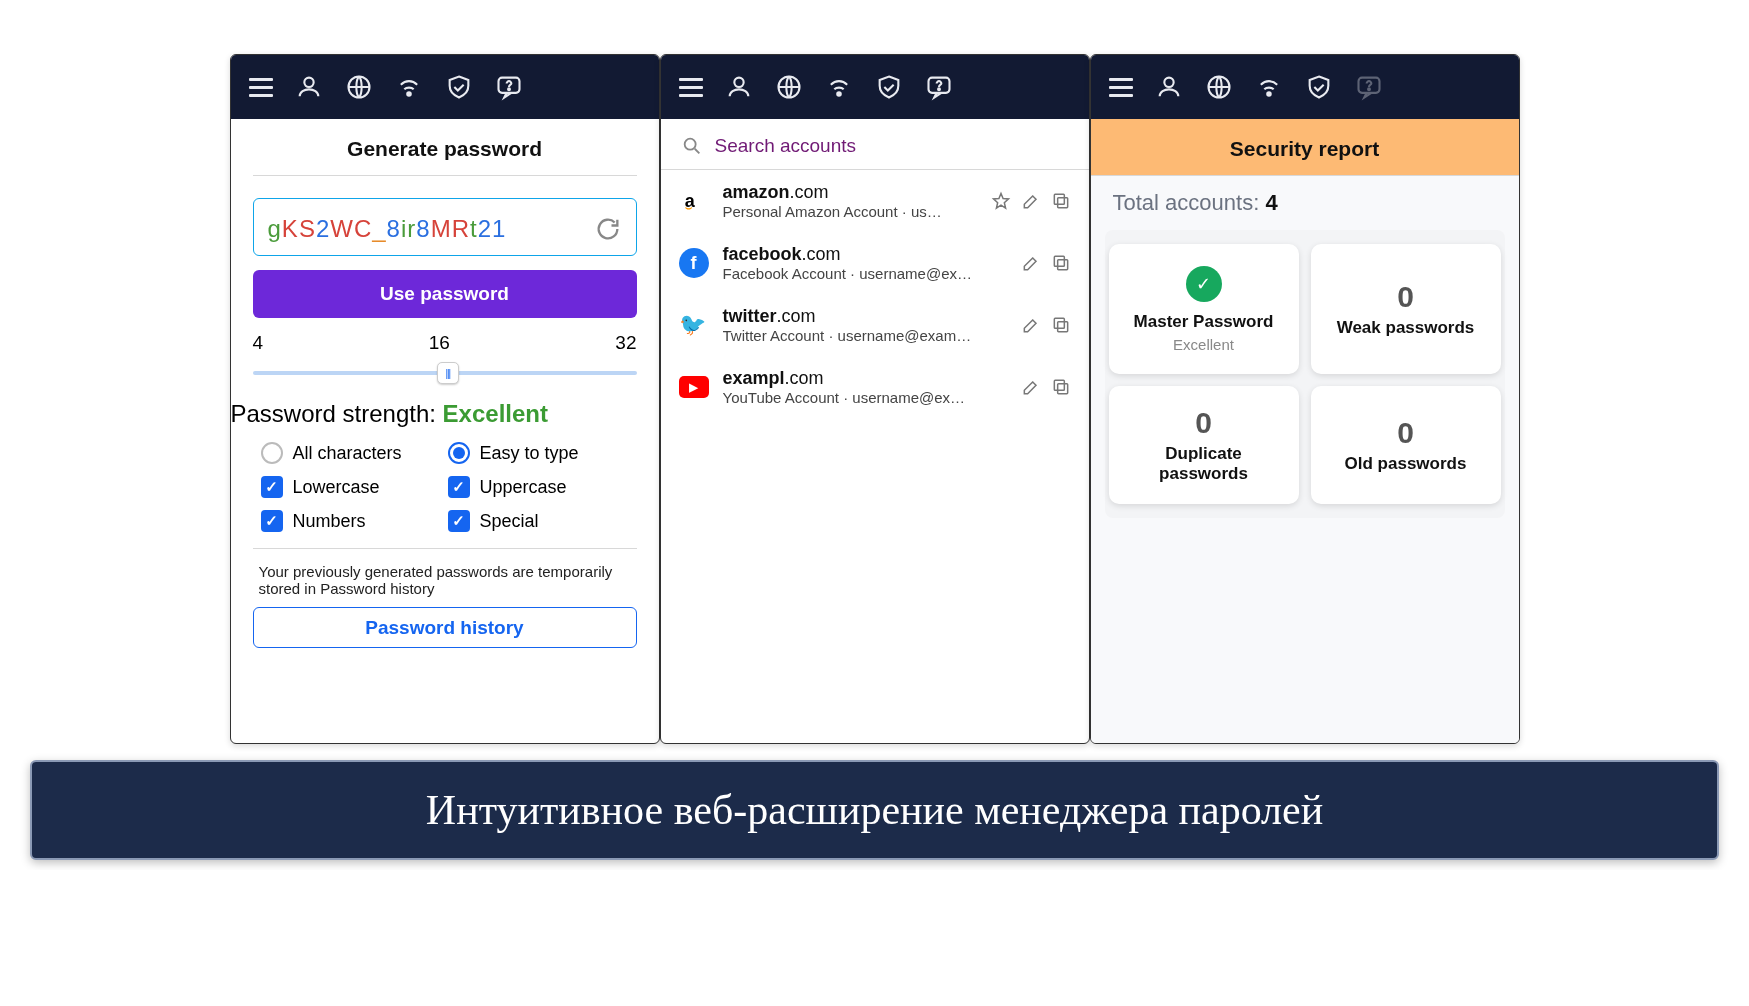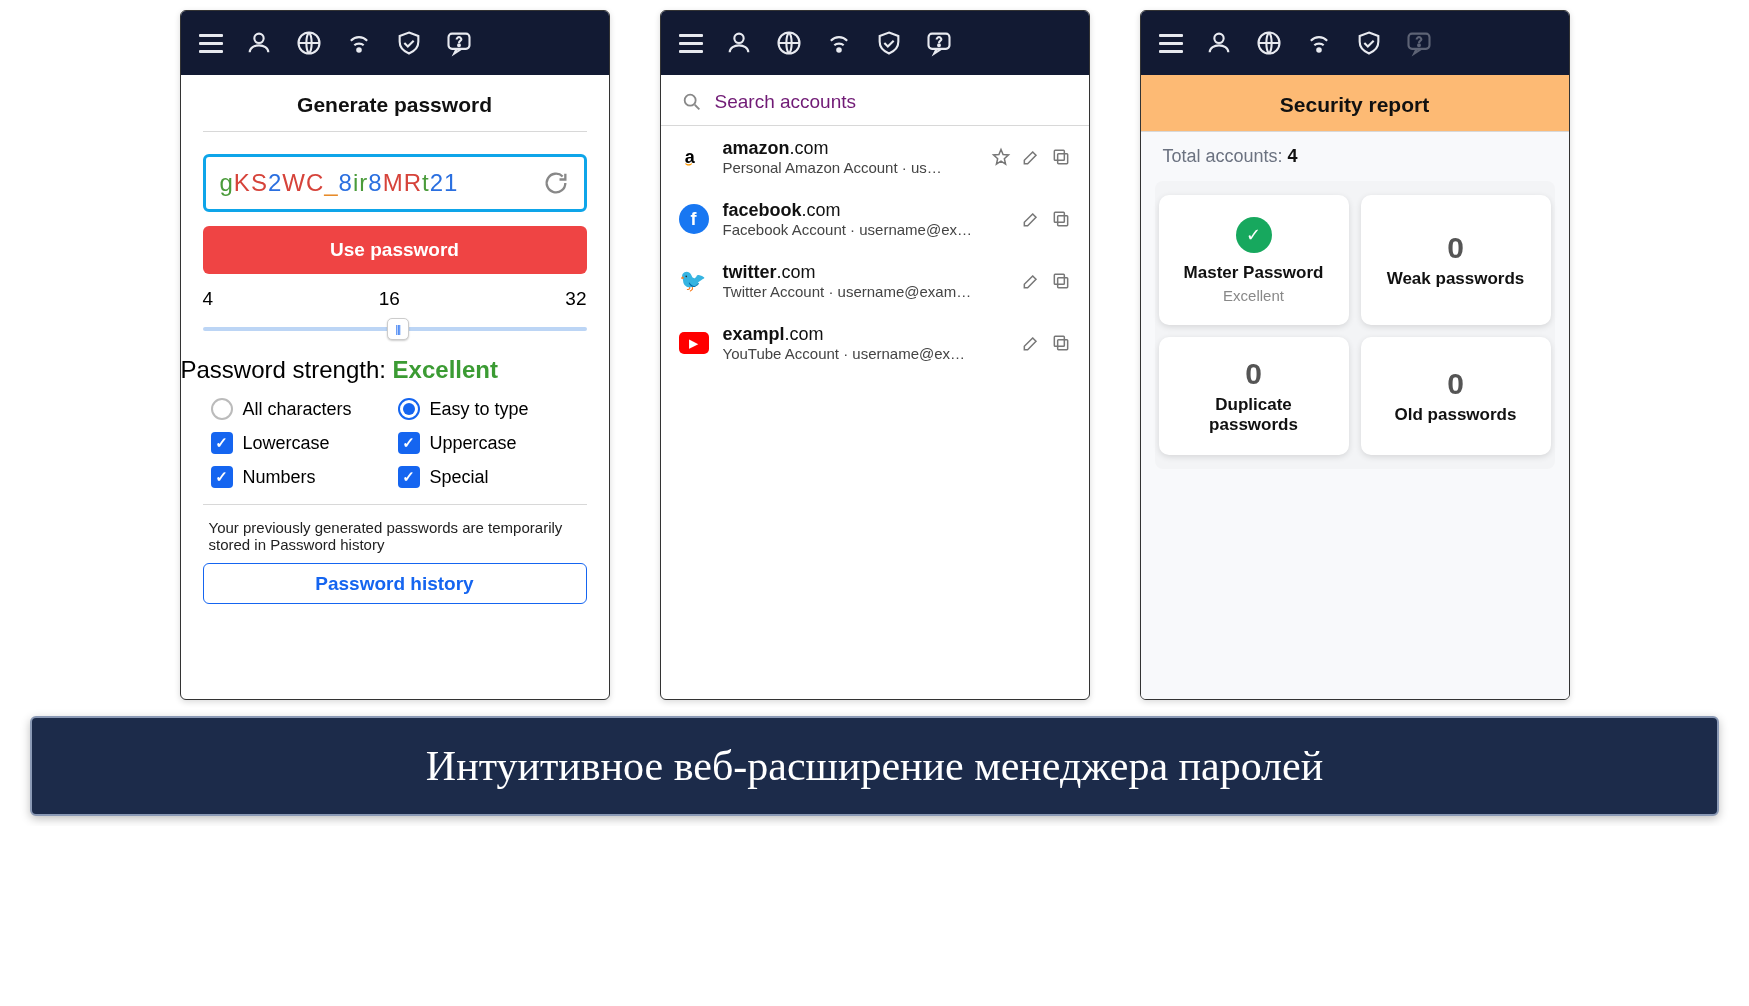--- a/index.html
+++ b/index.html
@@ -1,33 +1,33 @@
 <!DOCTYPE html>
 <html><head>
 <meta charset="utf-8">
 <style>
 * { box-sizing: border-box; margin: 0; padding: 0; font-family: Arial, Helvetica, sans-serif; }
 body { background: #fff; padding: 10px; }
-.wrap { display: flex; gap: 50px; justify-content: center; align-items: flex-start; }
+.wrap { display: flex; justify-content: center; align-items: flex-start; margin-top: 44px; }
 .phone { width: 430px; height: 690px; background: #fff; border: 1px solid #333; border-radius: 6px; overflow: hidden; display: flex; flex-direction: column; box-shadow: 0 2px 6px rgba(0,0,0,0.15); }
 .topbar { background: #121a33; height: 64px; display: flex; align-items: center; gap: 22px; padding: 0 18px; color: #e8eaf0; }
 .topbar svg { width: 28px; height: 28px; stroke: #e8eaf0; fill: none; stroke-width: 1.8; }
 .hamburger { display: flex; flex-direction: column; gap: 5px; cursor: pointer; }
 .hamburger span { width: 24px; height: 3px; background: #e8eaf0; border-radius: 1px; }
 .content { flex: 1; overflow: hidden; padding: 0; display: flex; flex-direction: column; }
 h2.title { text-align: center; font-size: 21px; font-weight: 700; padding: 18px 0 14px; color: #111; }
 .divider { height: 1px; background: #d8d8d8; margin: 0 22px; }
-.pwbox { margin: 22px 22px 14px; border: 3px solid #0ea5e9; border-radius: 6px; height: 58px; display: flex; align-items: center; justify-content: space-between; padding: 4px 14px; }
+.pwbox { margin: 22px 22px 14px; border: 1px solid #0ea5e9; border-radius: 6px; height: 58px; display: flex; justify-content: space-between; padding: 16px 14px; }
 .pwtext { font-family: "Courier New", monospace; font-size: 24px; letter-spacing: 1px; }
 .pwtext span.c-g { color: #4a9b3a; }
 .pwtext span.c-r { color: #d6433a; }
 .pwtext span.c-b { color: #2a6fe0; }
 .pwtext span.c-o { color: #e78b2a; }
 .refresh-icon { width: 28px; height: 28px; stroke: #888; fill: none; stroke-width: 2; }
-.btn { margin: 0 22px 14px; background: #ef4444; color: #fff; border: none; border-radius: 6px; height: 48px; font-size: 19px; font-weight: 600; cursor: pointer; }
+.btn { margin: 0 22px 14px; background: #6d28d9; color: #fff; border: none; border-radius: 6px; height: 48px; font-size: 19px; font-weight: 600; cursor: pointer; }
 .slider-labels { display: flex; justify-content: space-between; margin: 0 22px 2px; font-size: 19px; }
 .slider { margin: 6px 22px 12px; position: relative; height: 20px; }
 .slider-track { position: absolute; top: 9px; left: 0; right: 0; height: 4px; background: #bcd5f5; border-radius: 2px; }
 .slider-thumb { position: absolute; top: 0; left: 48%; width: 22px; height: 22px; background: #fff; border: 1px solid #ccc; border-radius: 5px; display: flex; align-items: center; justify-content: center; box-shadow: 0 1px 2px rgba(0,0,0,.2); }
 .slider-thumb::before { content: "|||"; color: #1565f0; font-size: 10px; letter-spacing: -1px; }
 .strength { text-align: left; font-size: 24px; margin: 6px 0 14px; }
 .strength .ex { color: #3b9b33; font-weight: 600; }
 .opts { display: grid; grid-template-columns: 1fr 1fr; gap: 12px 6px; margin: 0 30px 16px; }
 .opt { display: flex; align-items: center; gap: 10px; font-size: 18px; }
 .radio { width: 22px; height: 22px; border: 2px solid #bbb; border-radius: 50%; display: flex; align-items: center; justify-content: center; }
@@ -44,21 +44,21 @@
 .account { display: flex; align-items: center; padding: 12px 18px; gap: 14px; }
 .acicon { width: 30px; height: 30px; display: flex; align-items: center; justify-content: center; font-weight: bold; font-size: 18px; border-radius: 50%; }
 .acinfo { flex: 1; min-width: 0; }
 .acname { font-size: 18px; color: #111; }
 .acname b { font-weight: 700; }
 .acsub { font-size: 15px; color: #444; white-space: nowrap; overflow: hidden; text-overflow: ellipsis; max-width: 250px; }
 .acacts { display: flex; gap: 10px; color: #777; }
 .acacts svg { width: 20px; height: 20px; stroke: #777; fill: none; stroke-width: 1.8; }
 
 
-.totacc { padding: 14px 22px; color: #6b7280; font-size: 18px; }
+.totacc { padding: 14px 22px; color: #6b7280; font-size: 22px; }
 .totacc b { color: #111; }
 .card { background: #fff; border-radius: 10px; box-shadow: 0 2px 6px rgba(0,0,0,.12); padding: 20px 10px; text-align: center; display: flex; flex-direction: column; align-items: center; justify-content: center; gap: 4px; }
 .card .big { font-size: 30px; font-weight: 700; color: #555; }
 .card .lbl { font-size: 17px; font-weight: 600; color: #111; }
 .card .sub { font-size: 15px; color: #888; }
 .card.green { background: #17a85e; color: #fff; }
 .card.green .lbl { color: #fff; font-weight: 700; }
 .greenchk { width: 36px; height: 36px; background: #17a85e; border: 3px solid #fff; border-radius: 50%; display: flex; align-items: center; justify-content: center; color: #fff; font-size: 18px; box-shadow: 0 0 0 2px #17a85e; margin-bottom: 6px; }
 .card.master .greenchk { background: #17a85e; border: none; box-shadow: none; }
 .playbtn { width: 42px; height: 42px; background: #0d7f44; border-radius: 50%; display: flex; align-items: center; justify-content: center; margin-bottom: 8px; }

